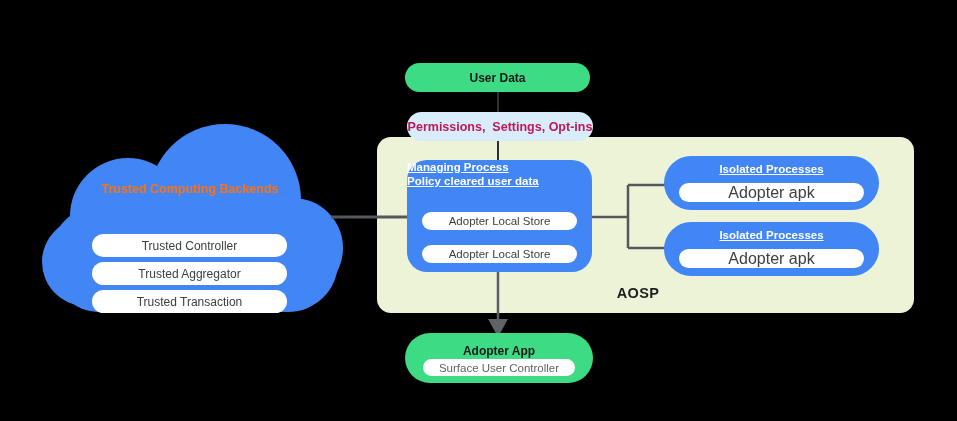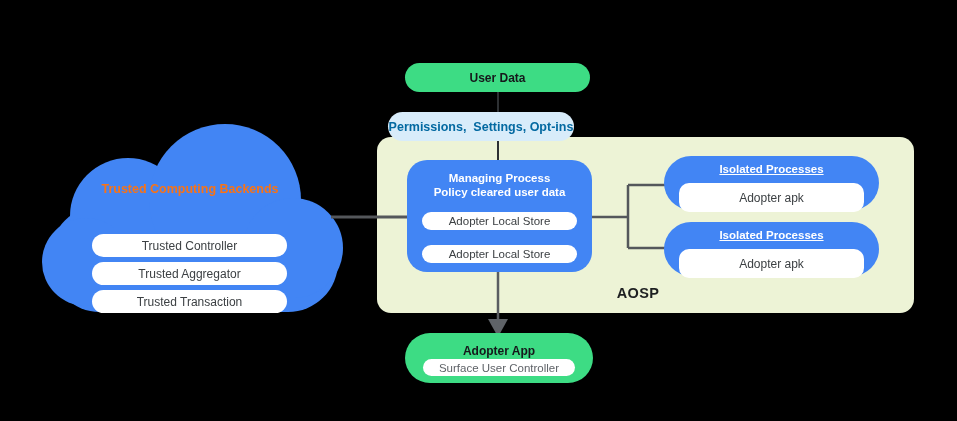--- a/index.html
+++ b/index.html
@@ -56,26 +56,26 @@
   }
   .green-pill {
     background: #3DDC84;
     border-radius: 15px;
     font-weight: bold;
     font-size: 12px;
     color: #16181b;
   }
   .user-data { left: 405px; top: 43px; width: 185px; height: 29px; }
   .permissions {
-    left: 388px; top: 92px; width: 186px; height: 29px;
+    left: 407px; top: 92px; width: 186px; height: 29px;
     background: #D8ECFA;
     border-radius: 15px;
     font-weight: bold;
     font-size: 12.5px;
-    color: #0369a1;
+    color: #be185d;
     white-space: pre;
   }
   
   .cloud-title {
     position: absolute;
     left: 62px;
     top: 182px;
     width: 256px;
     text-align: center;
     font-weight: bold;
@@ -100,26 +100,25 @@
     position: absolute;
     left: 407px;
     top: 160px;
     width: 185px;
     height: 112px;
     background: #4285F4;
     border-radius: 20px;
     z-index: 2;
   }
   .managing-title {
-    padding-top: 11px;
-    text-align: center;
     font-weight: bold;
     font-size: 11.5px;
     line-height: 14px;
     color: #ffffff;
+    text-decoration: underline;
   }
   .store-pill {
     left: 15px;
     width: 155px;
     height: 18px;
     background: #ffffff;
     border-radius: 9px;
     font-size: 11.5px;
     color: #3C4043;
   }
@@ -142,24 +141,24 @@
     text-align: center;
     font-weight: bold;
     font-size: 11.5px;
     color: #ffffff;
     text-decoration: underline;
   }
   .iso-pill {
     left: 15px;
     top: 27px;
     width: 185px;
-    height: 29px;
+    height: 19px;
     background: #ffffff;
     border-radius: 10px;
-    font-size: 12px;
+    font-size: 16px;
     color: #3C4043;
   }
   
   .adopter {
     position: absolute;
     left: 405px;
     top: 333px;
     width: 188px;
     height: 50px;
     background: #3DDC84;

